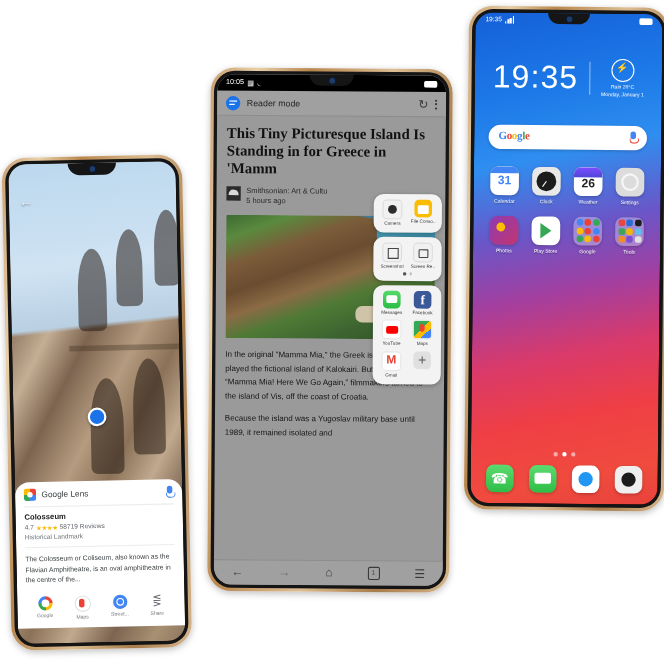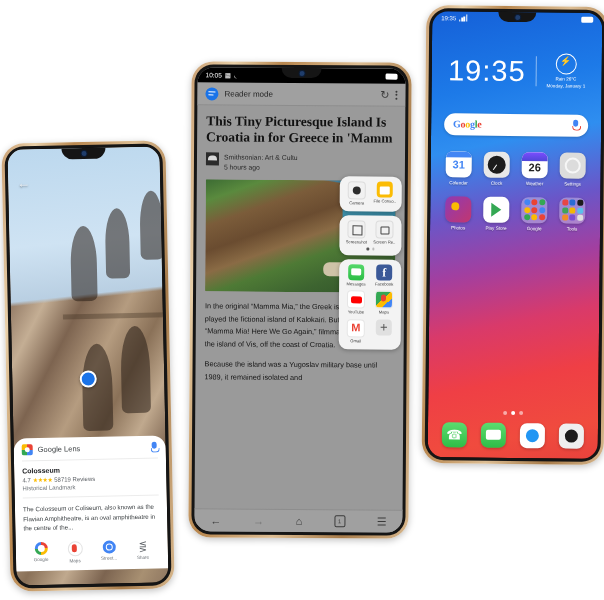--- a/index.html
+++ b/index.html
@@ -313,21 +313,21 @@
           <span class="reader-lbl">Reader mode</span>
           <span class="reload">↻</span>
           <span class="kebab">
               <i></i>
               <i></i>
               <i></i>
             </span>
         </div>
 
         <div class="art">
-          <h1 class="headline">This Tiny Picturesque Island Is Croatia in for Greece in 'Mamm</h1>
+          <h1 class="headline">This Tiny Picturesque Island Is Standing in for Greece in 'Mamm</h1>
           <div class="byline">
             <span class="by-logo"></span>
             <span class="by-txt">
               <span>Smithsonian: Art &amp; Cultu</span><br>
               <span>5 hours ago</span>
             </span>
           </div>
           <div class="art-img">
             <div class="water"></div>
             <div class="beach"></div>

